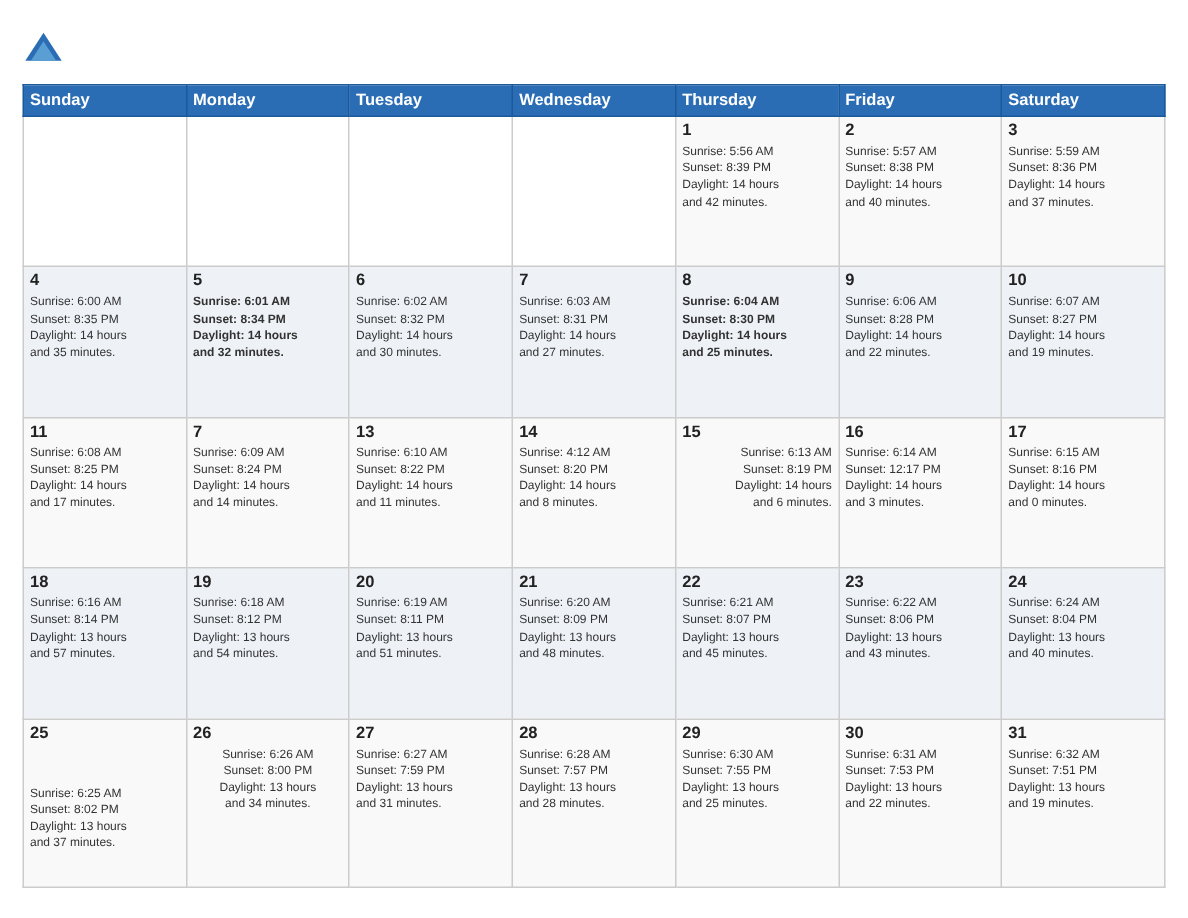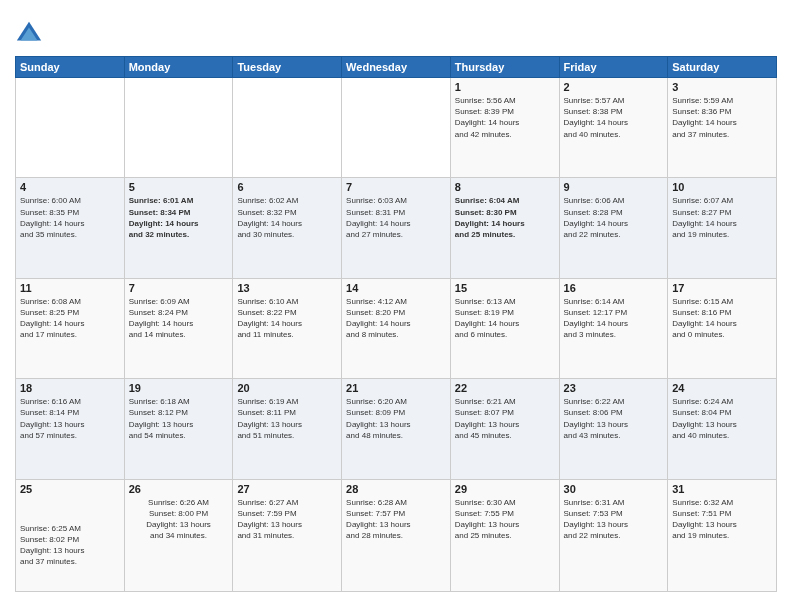--- a/index.html
+++ b/index.html
@@ -248,21 +248,21 @@
             </td>
             <td>
               <span class="day-number">14</span>
               <div class="day-info" style="white-space: pre-line;">Sunrise: 4:12 AM
 Sunset: 8:20 PM
 Daylight: 14 hours
 and 8 minutes.</div>
             </td>
             <td>
               <span class="day-number">15</span>
-              <div class="day-info" style="white-space: pre-line;">Sunrise: 6:13 AM
+              <div class="day-info" style="white-space: pre-line; text-align: right;">Sunrise: 6:13 AM
 Sunset: 8:19 PM
 Daylight: 14 hours
 and 6 minutes.</div>
             </td>
             <td>
               <span class="day-number">16</span>
               <div class="day-info" style="white-space: pre-line;">Sunrise: 6:14 AM
 Sunset: 12:17 PM
 Daylight: 14 hours
 and 3 minutes.</div>

